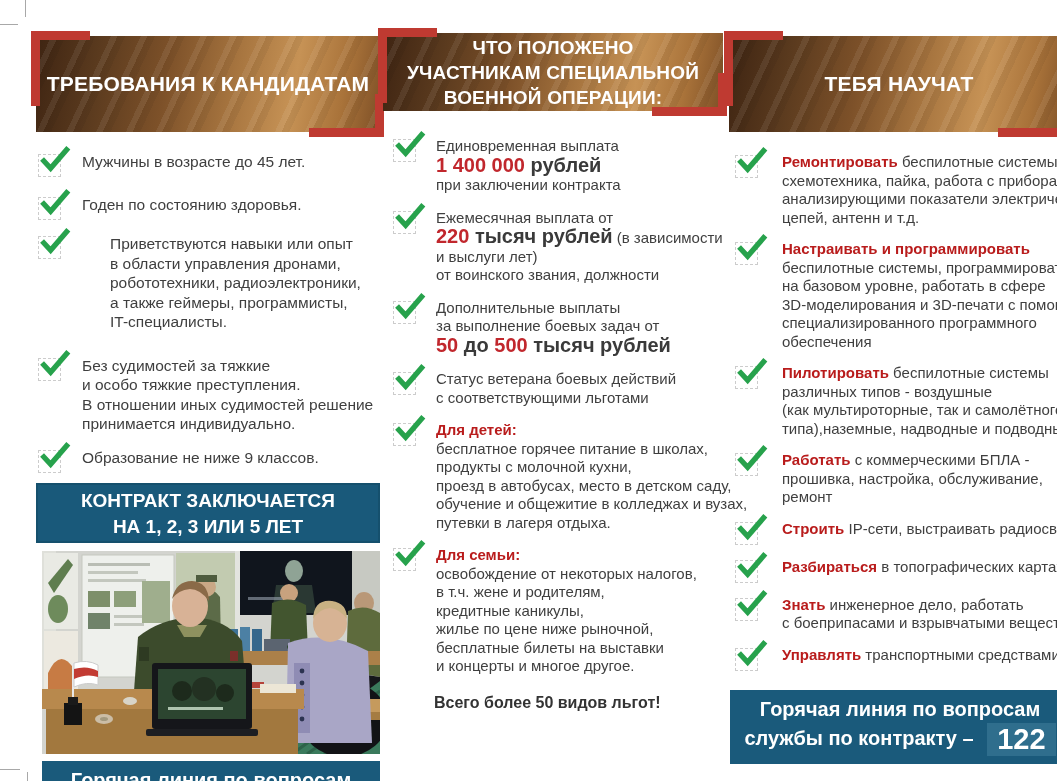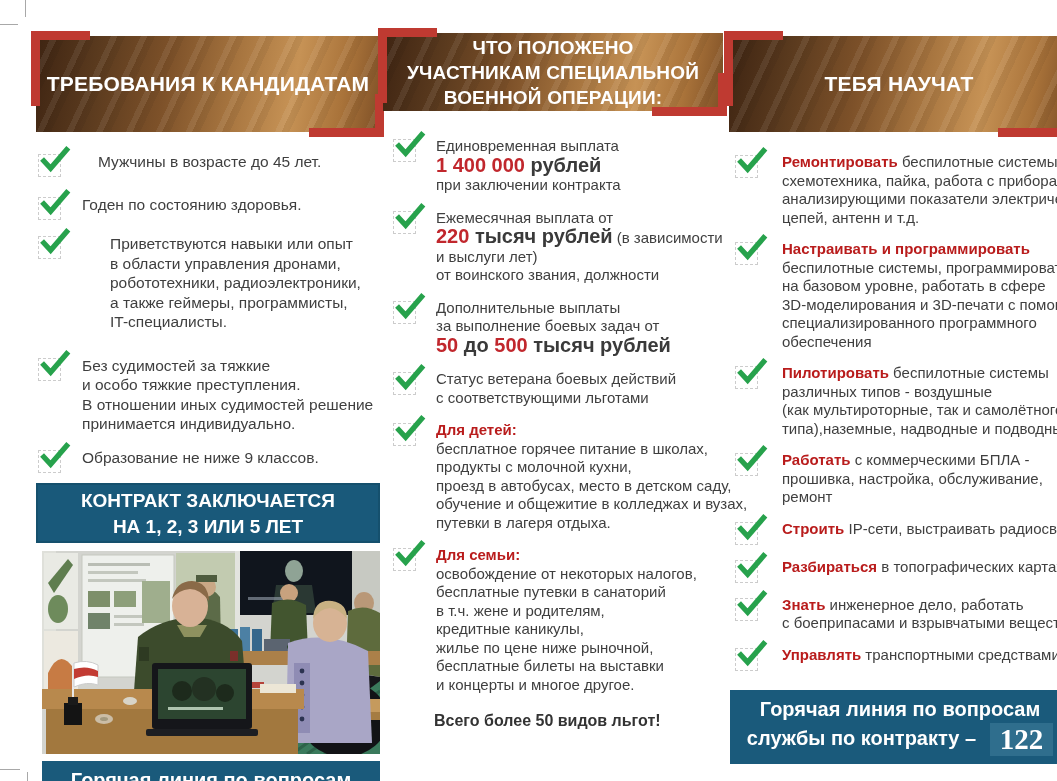--- a/index.html
+++ b/index.html
@@ -41,21 +41,21 @@
   .h-one{font-size:21px;}
   .h-mid{height:78px;font-size:19px;line-height:25px;}
 
   
   .list{margin-top:20px;}
   .col-mid .list{margin-top:26px;padding-left:10px;}
   .col-right .list{margin-top:21px;padding-left:6px;}
   .col-left .list{padding-left:2px;}
   .item{display:flex;align-items:flex-start;margin-bottom:14px;}
   .col-right .item{margin-bottom:13px;}
-  .col-left .item:nth-child(1){margin-bottom:18px;gap:16px;}
+  .col-left .item:nth-child(1){margin-bottom:18px;}
   .col-left .item:nth-child(3){margin-bottom:24px;gap:28px;}
   .col-left .item:nth-child(5){margin-bottom:0;}
   .cbox{flex:0 0 auto;width:21px;height:21px;margin-top:2px;background:#fff;
         border:1px dashed #cccccc;position:relative;}
   .ck{position:absolute;left:1px;top:-8px;width:29px;height:26px;overflow:visible;}
   .txt{margin-left:21px;}
   .col-mid .txt{margin-left:20px;}
   .col-right .txt{margin-left:24px;}
   .ln{font-size:15px;line-height:18.5px;white-space:nowrap;}
   .col-left .ln{font-size:15.5px;line-height:19.5px;}
@@ -71,21 +71,21 @@
   }
   .contract{margin-top:10px;height:60px;font-size:19px;line-height:26px;padding-top:3px;}
   .hotline{
     background:#1a5a7b;color:#fff;font-weight:bold;text-align:center;
     font-size:20px;line-height:27px;padding:6px 0 8px;box-sizing:border-box;
   }
   .col-left .hotline{margin:7px 0 0 6px;width:338px;}
   .hotline-right{position:absolute;left:730px;top:690px;width:340px;}
   .hotnum{
     display:inline-block;background:#2f6e8d;font-size:29px;line-height:30px;
-    padding:1px 10px 2px;margin-left:8px;vertical-align:-4px;font-family:Liberation Serif, serif;
+    padding:1px 10px 2px;margin-left:8px;vertical-align:-4px;
   }
 
   .photo{margin:8px 0 0 6px;width:338px;height:203px;overflow:hidden;}
   .photo svg{display:block;width:338px;height:203px;}
 </style>
 </head>
 <body>
 
 <div class="page">
 
@@ -329,21 +329,20 @@
         </div>
         <div class="item">
           <span class="cbox">
             <svg class="ck" viewBox="0 0 30 26">
               <path d="M4 14 L11 21.5 L27.5 2.5" fill="none" stroke="#27a24c" stroke-width="5.5" stroke-linecap="square"></path>
             </svg>
           </span>
           <div class="txt">
             <div class="ln"><span class="s-lead">Для семьи:</span></div>
             <div class="ln"><span>освобождение от некоторых налогов,</span></div>
-            <div class="ln"><span>бесплатные путевки в санаторий</span></div>
             <div class="ln"><span>в т.ч. жене и родителям,</span></div>
             <div class="ln"><span>кредитные каникулы,</span></div>
             <div class="ln"><span>жилье по цене ниже рыночной,</span></div>
             <div class="ln"><span>бесплатные билеты на выставки</span></div>
             <div class="ln"><span>и концерты и многое другое.</span></div>
           </div>
         </div>
       </div>
     <div class="mid-footer">Всего более 50 видов льгот!</div>
   </section>

